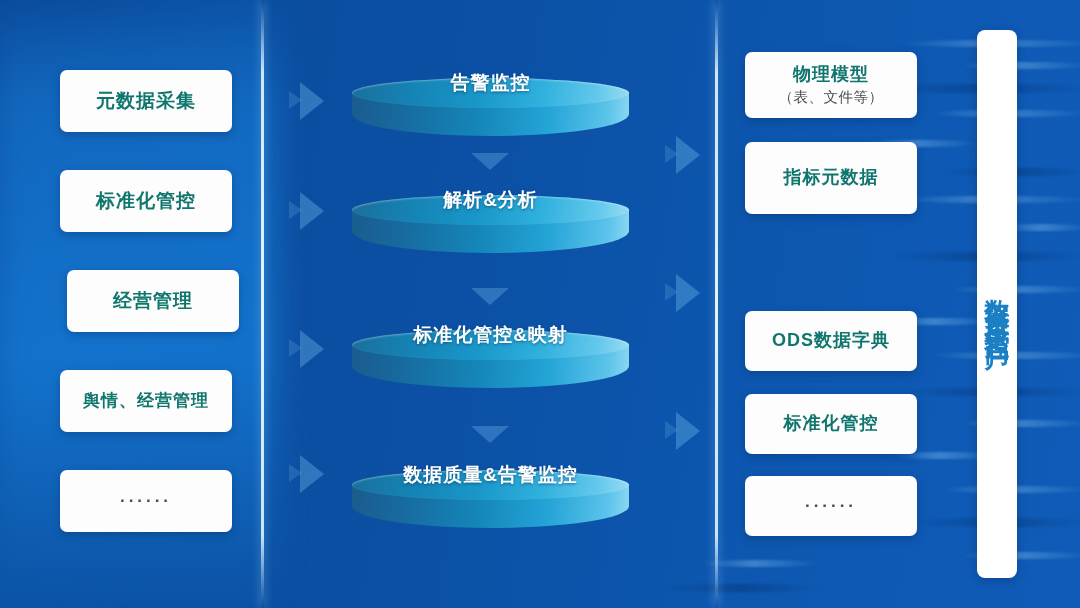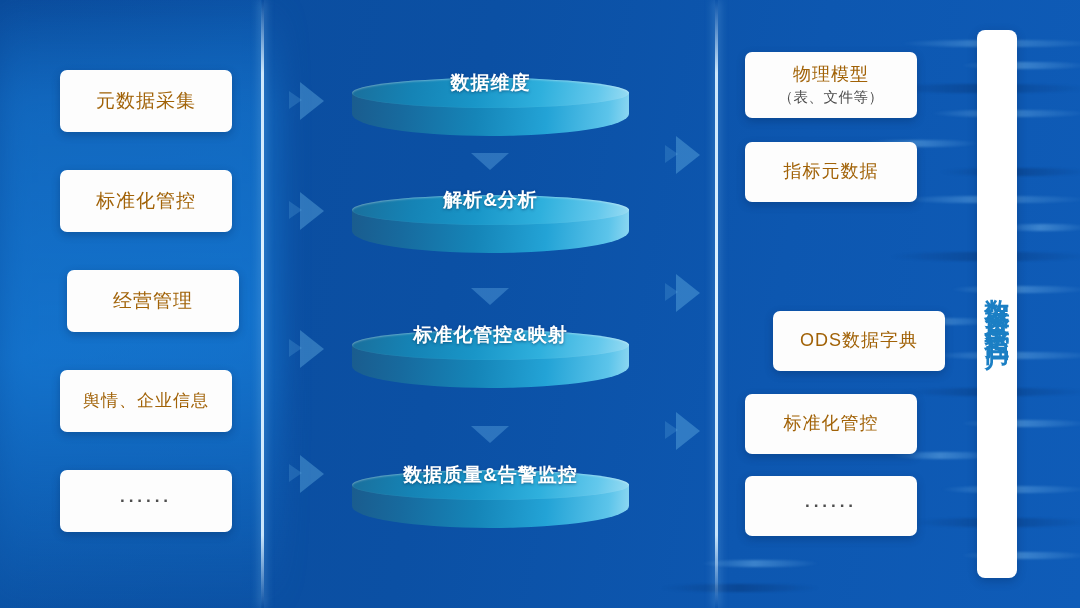--- a/index.html
+++ b/index.html
@@ -45,21 +45,21 @@
     pointer-events:none;
   }
 
   
   .card{
     position:absolute;background:#fdfdfd;border-radius:7px;
     box-shadow:0 3px 9px rgba(3,34,76,.30);
     display:flex;flex-direction:column;align-items:center;justify-content:center;
     color:#3a3a3a;text-align:center;line-height:1.28;
   }
-  .card .l1{font-size:19px;font-weight:normal;letter-spacing:1px;color:#a16207;}
+  .card .l1{font-size:19px;font-weight:bold;letter-spacing:1px;color:#0f766e;}
   .card .l2{font-size:16px;font-weight:normal;letter-spacing:.5px;color:#4a4a4a;margin-top:2px;}
   .card .dots{font-size:17px;font-weight:bold;color:#4d4d4d;letter-spacing:3px;}
 
   .card.left{left:60px;width:172px;height:62px;}
   .card.left .l1{font-size:19px;}
   .card.right{left:745px;width:172px;}
   .card.right .l1{font-size:18px;}
   .card.right .l2{font-size:14.5px;}
 
   
@@ -146,35 +146,35 @@
   <div class="card left" style="top:70px;">
     <span class="l1">元数据采集</span>
   </div>
   <div class="card left" style="top:170px;">
     <span class="l1">标准化管控</span>
   </div>
   <div class="card left" style="top:270px;margin-left:7px;">
     <span class="l1">经营管理</span>
   </div>
   <div class="card left" style="top:370px;">
-    <span class="l1" style="font-size:17px;">舆情、企业信息</span>
+    <span class="l1" style="font-size:17px;">舆情、经营管理</span>
   </div>
   <div class="card left" style="top:470px;">
     <span class="dots">······</span>
   </div>
 
   <div class="arrow-r" style="left:300px;top:82px;"></div>
   <div class="arrow-r" style="left:300px;top:192px;"></div>
   <div class="arrow-r" style="left:300px;top:330px;"></div>
   <div class="arrow-r" style="left:300px;top:455px;"></div>
 
   <div class="cyl" style="top:78px;">
     <div class="body"></div>
     <div class="top"></div>
-    <div class="label">数据维度</div>
+    <div class="label">告警监控</div>
   </div>
 
   <div class="arrow-d" style="left:471px;top:153px;"></div>
 
   <div class="cyl" style="top:195px;">
     <div class="body"></div>
     <div class="top"></div>
     <div class="label">解析&amp;分析</div>
   </div>
 
@@ -195,24 +195,24 @@
   </div>
 
   <div class="arrow-r" style="left:676px;top:136px;"></div>
   <div class="arrow-r" style="left:676px;top:274px;"></div>
   <div class="arrow-r" style="left:676px;top:412px;"></div>
 
   <div class="card right" style="top:52px;height:66px;">
     <span class="l1">物理模型</span>
     <span class="l2">（表、文件等）</span>
   </div>
-  <div class="card right" style="top:142px;height:60px;">
+  <div class="card right" style="top:142px;height:72px;">
     <span class="l1">指标元数据</span>
   </div>
-  <div class="card right" style="top:311px;height:60px;margin-left:28px;">
+  <div class="card right" style="top:311px;height:60px;">
     <span class="l1">ODS数据字典</span>
   </div>
   <div class="card right" style="top:394px;height:60px;">
     <span class="l1">标准化管控</span>
   </div>
   <div class="card right" style="top:476px;height:60px;">
     <span class="dots">······</span>
   </div>
 
   <div class="vbar">

